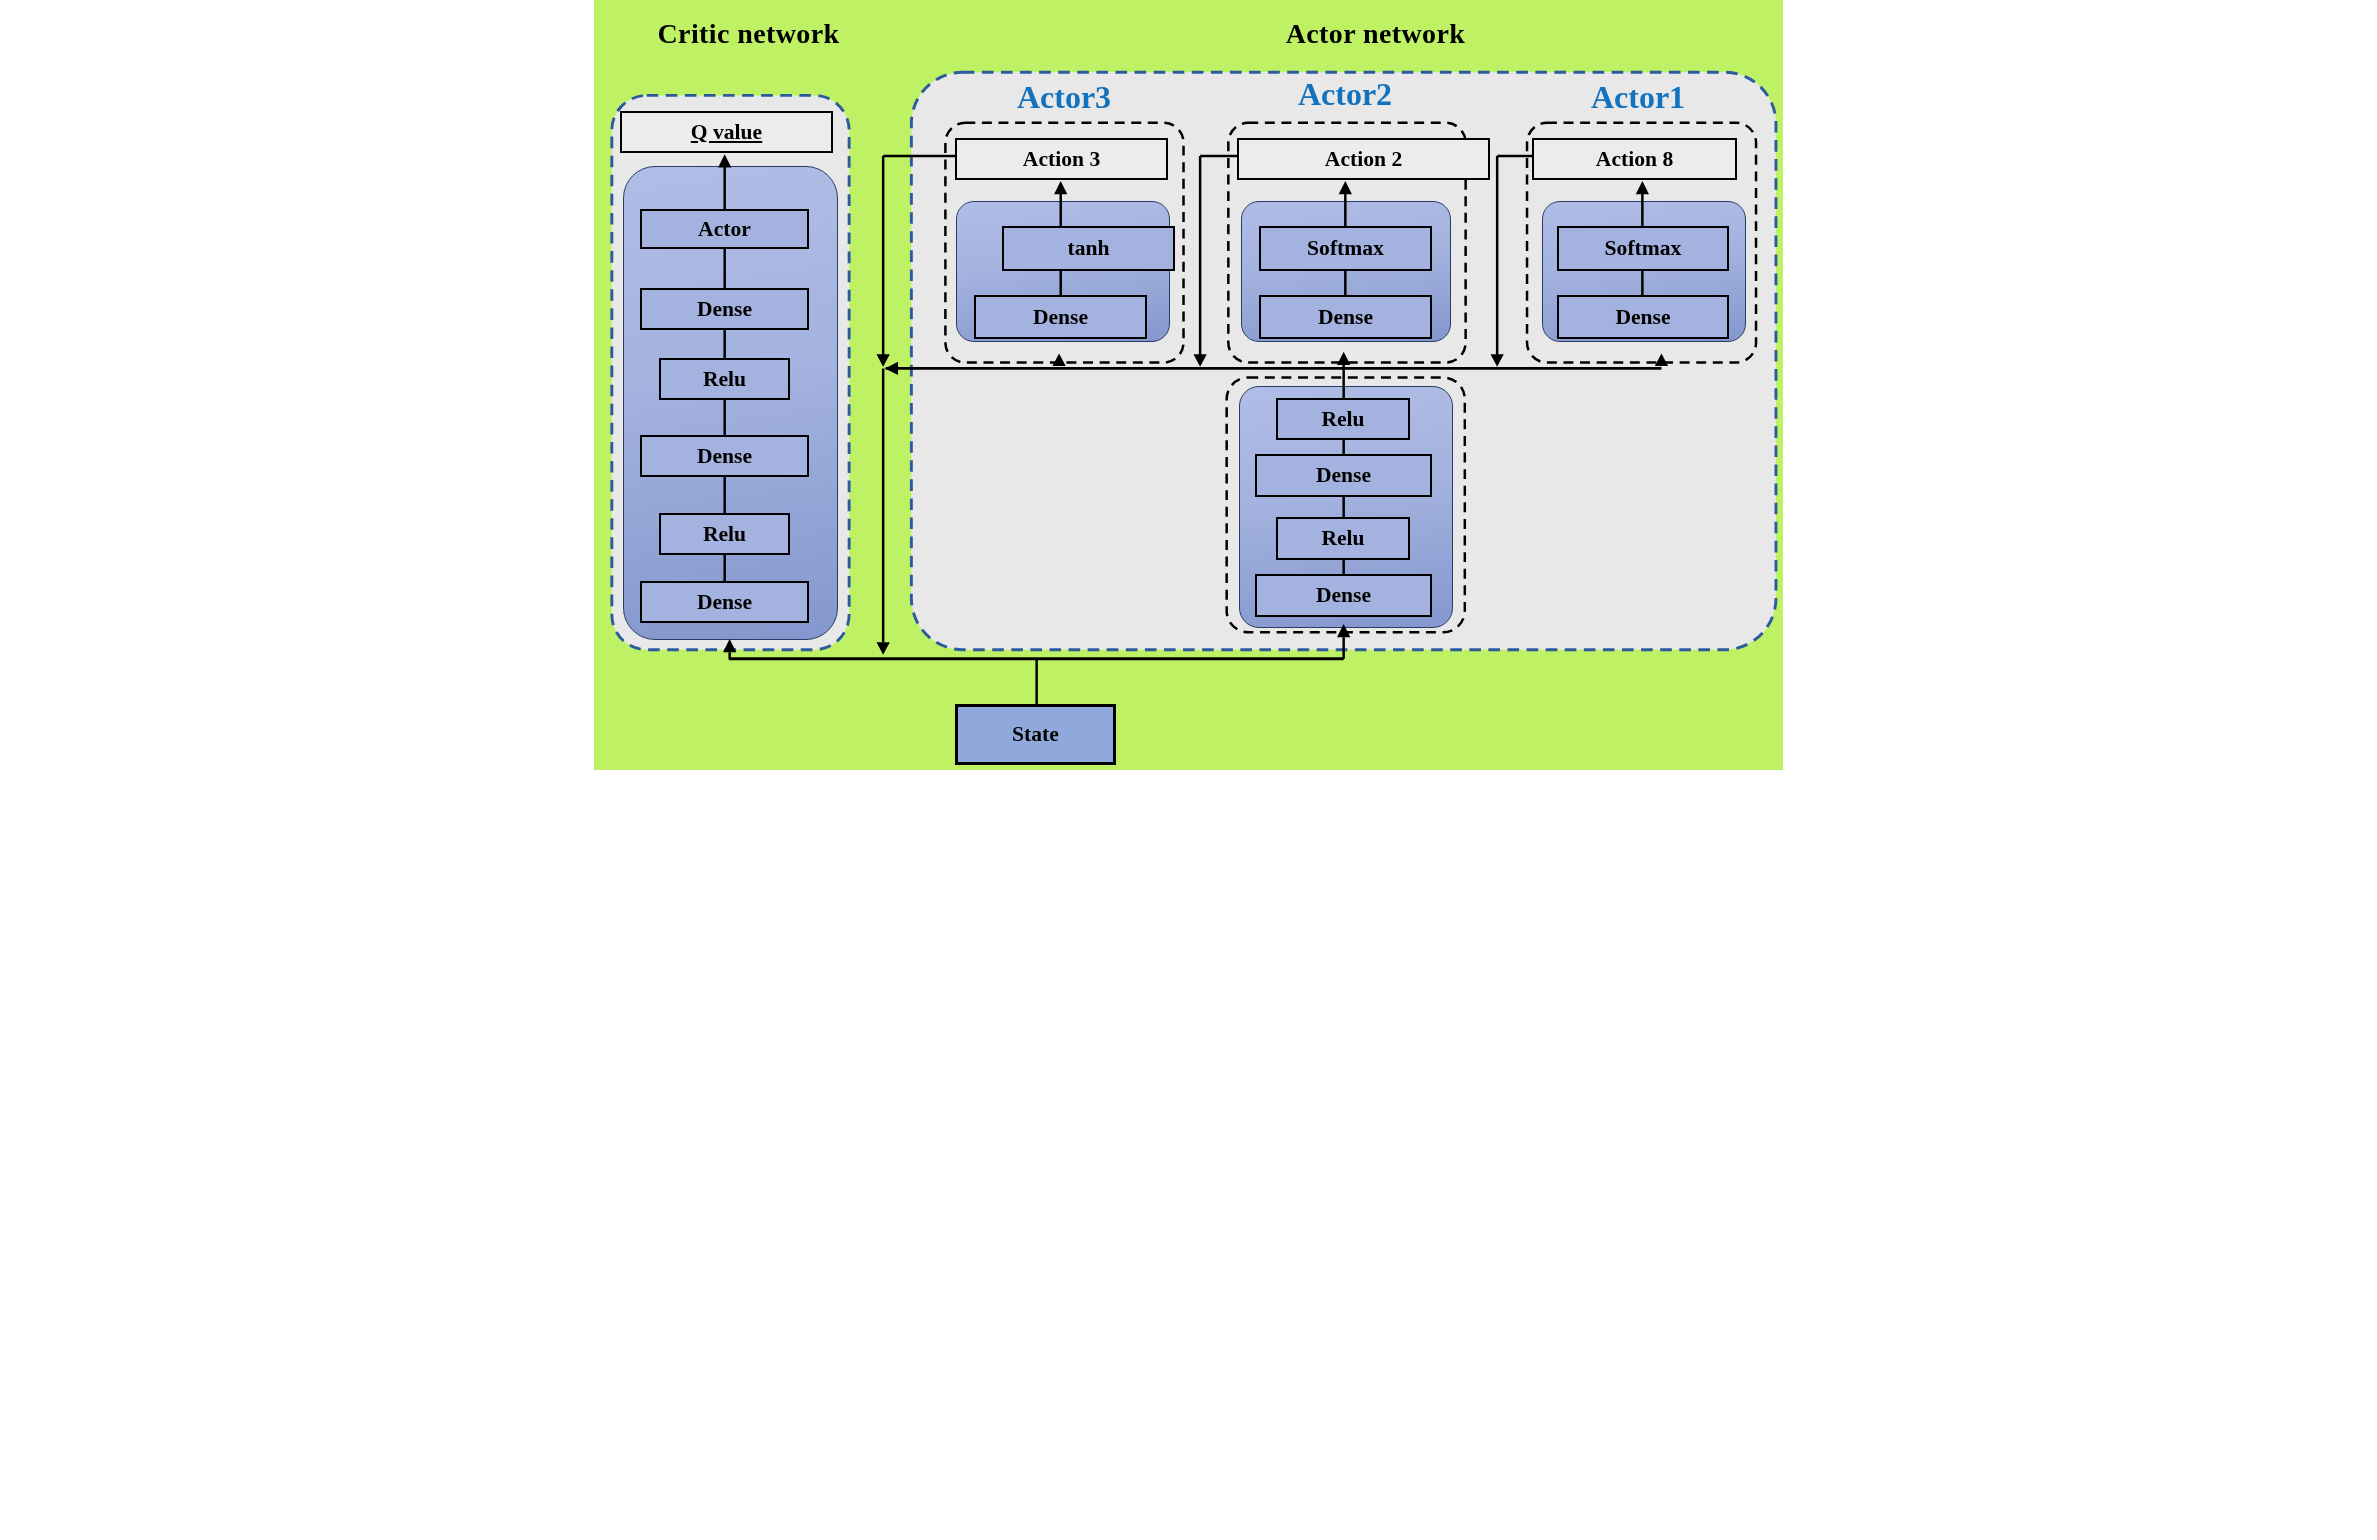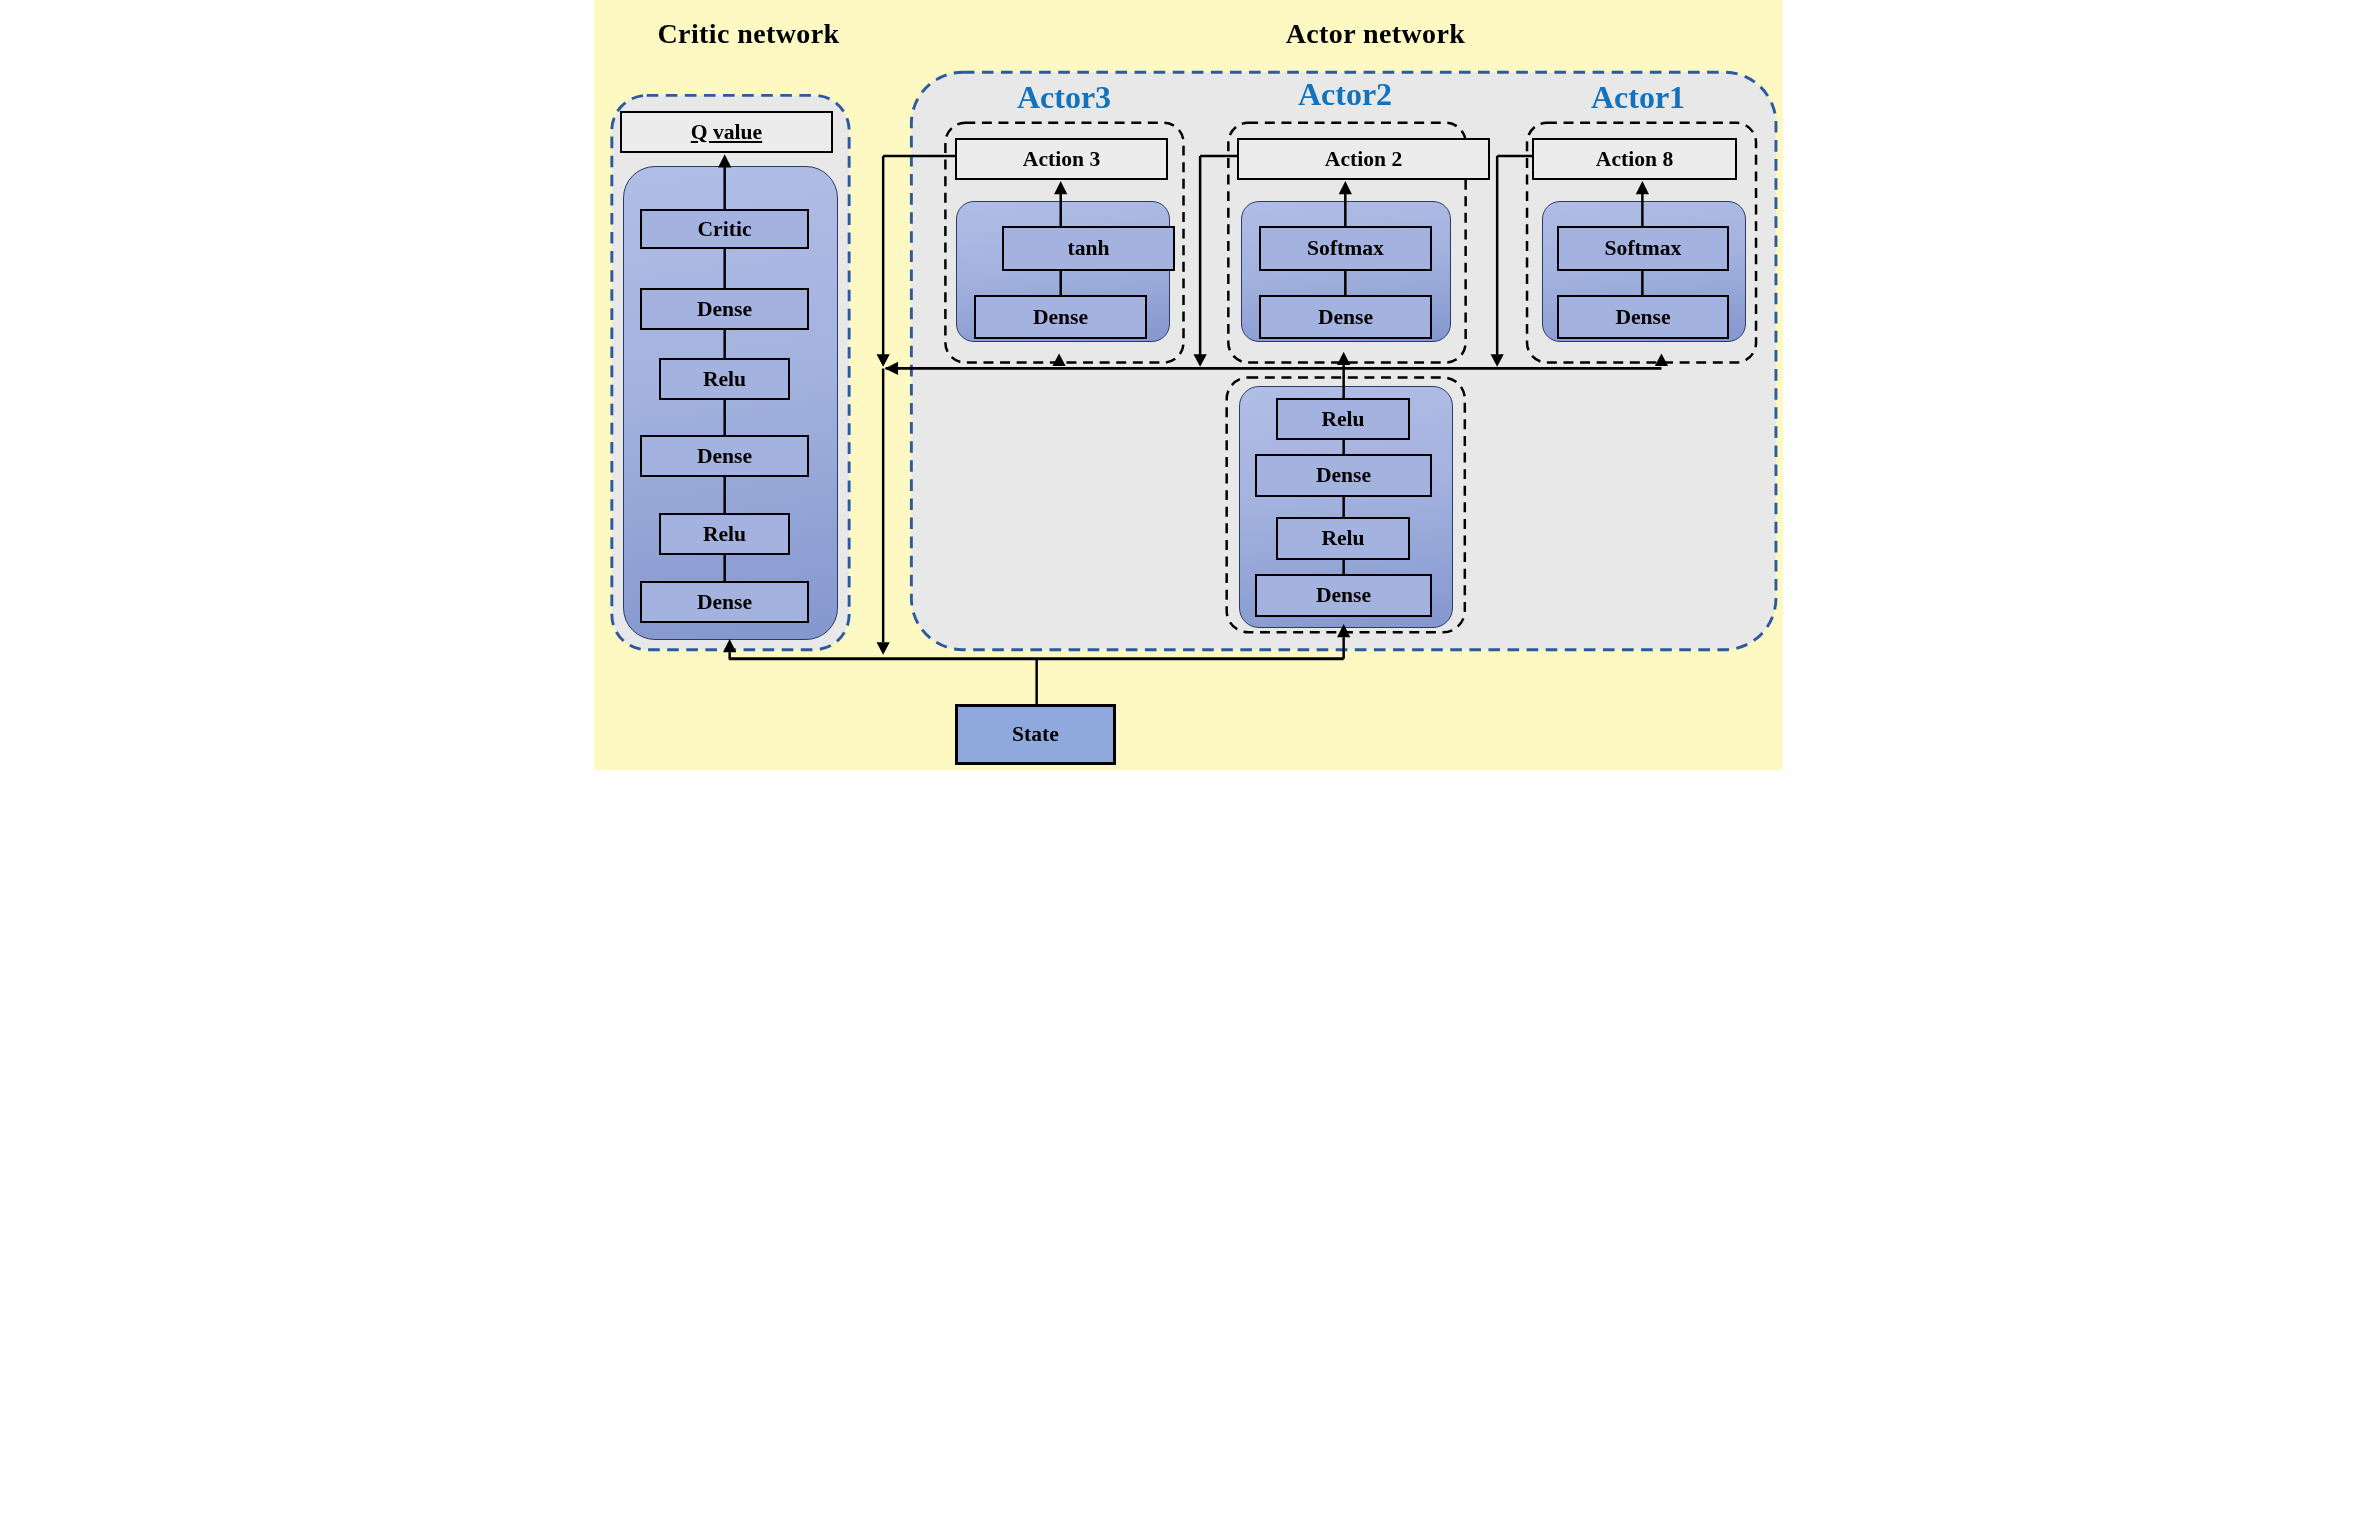--- a/index.html
+++ b/index.html
@@ -1,18 +1,18 @@
 <!DOCTYPE html>
 <html style="font-size:13.3px"><head>
 <meta charset="utf-8">
 <style>
   html,body{margin:0;padding:0;background:#fff;}
   .canvas{
     position:relative;width:1189px;height:770px;margin:0 auto;
-    background:#fef9c3;font-family:"Liberation Serif","DejaVu Serif",serif;
+    background:#bef264;font-family:"Liberation Serif","DejaVu Serif",serif;
     overflow:hidden;
   }
   .abs{position:absolute;}
   svg.layer{position:absolute;left:0;top:0;pointer-events:none;}
   .net-title{
     font-size:28px;font-weight:bold;color:#000;text-align:center;
     letter-spacing:0.4px;
   }
   .actor-name{
     font-size:32px;font-weight:bold;color:#1272BE;text-align:center;
@@ -53,21 +53,21 @@
 
   <div class="abs net-title" style="left:30px;top:18px;width:249px;">Critic network</div>
   <div class="abs net-title" style="left:657px;top:18px;width:249px;">Actor network</div>
 
   <div class="abs actor-name" style="left:387px;top:79px;width:166px;">Actor3</div>
   <div class="abs actor-name" style="left:668px;top:76px;width:166px;">Actor2</div>
   <div class="abs actor-name" style="left:961px;top:79px;width:166px;">Actor1</div>
 
   <div class="abs io-box" style="left:26px;top:111px;width:213px;height:42px;text-decoration:underline;">Q value</div>
   <div class="abs blue-container" style="left:29px;top:166px;width:213px;height:472px;border-radius:32px;"></div>
-  <div class="abs layer-box" style="left:46px;top:209px;width:169px;height:40px;">Critic</div>
+  <div class="abs layer-box" style="left:46px;top:209px;width:169px;height:40px;">Actor</div>
   <div class="abs layer-box" style="left:46px;top:288px;width:169px;height:42px;">Dense</div>
   <div class="abs layer-box" style="left:65px;top:358px;width:131px;height:42px;">Relu</div>
   <div class="abs layer-box" style="left:46px;top:435px;width:169px;height:42px;">Dense</div>
   <div class="abs layer-box" style="left:65px;top:513px;width:131px;height:42px;">Relu</div>
   <div class="abs layer-box" style="left:46px;top:581px;width:169px;height:42px;">Dense</div>
 
   <div class="abs io-box" style="left:361px;top:138px;width:213px;height:42px;">Action 3</div>
   <div class="abs blue-container" style="left:362px;top:201px;width:212px;height:139px;border-radius:18px;"></div>
   <div class="abs layer-box" style="left:380px;top:226px;width:173px;height:45px;margin-left:28px;">tanh</div>
   <div class="abs layer-box" style="left:380px;top:295px;width:173px;height:44px;">Dense</div>

